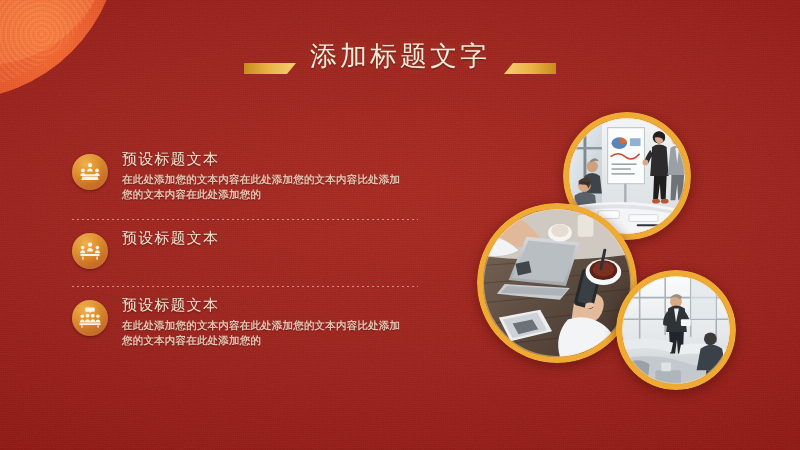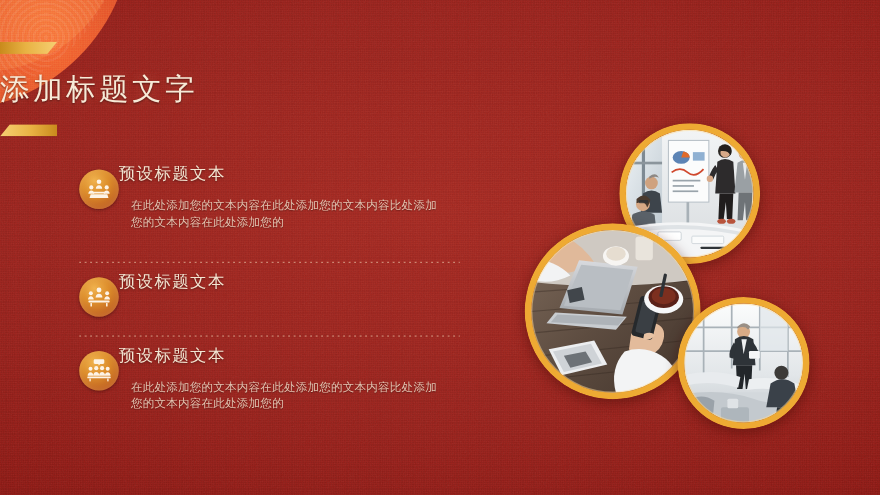--- a/index.html
+++ b/index.html
@@ -61,21 +61,21 @@
             mask-image:radial-gradient(circle at 26% 22%, rgba(0,0,0,0) 55%, #000 68%, rgba(0,0,0,0) 95%);
   }
   .swoosh-br3{
     position:absolute;right:-360px;bottom:-400px;width:860px;height:800px;border-radius:50%;
     background:radial-gradient(circle at 28% 24%, rgba(0,0,0,0) 70%, rgba(255,130,60,.22) 80%, rgba(190,50,30,0) 96%);
   }
 
   
   .title-wrap{
     position:absolute;left:0;right:0;top:38px;
-    display:flex;align-items:flex-start;justify-content:center;gap:14px;flex-direction:column;
+    display:flex;align-items:flex-end;justify-content:center;gap:14px;
   }
   .bar{
     width:52px;height:11px;
     background:linear-gradient(90deg,#c98a1c 0%,#e8b243 45%,#f6cf72 100%);
     box-shadow:0 1px 2px rgba(0,0,0,.28);
   }
   .bar.left{clip-path:polygon(0 0,100% 0,calc(100% - 9px) 100%,0 100%);}
   .bar.right{clip-path:polygon(9px 0,100% 0,100% 100%,0 100%);
     background:linear-gradient(270deg,#c98a1c 0%,#e8b243 45%,#f6cf72 100%);}
   .title{
@@ -83,21 +83,21 @@
     color:#f7ead7;
     text-shadow:0 1px 2px rgba(0,0,0,.45), 0 0 10px rgba(255,190,120,.18);
     white-space:nowrap;
   }
 
   
   .list{
     position:absolute;left:72px;top:146px;width:340px;
   }
   .item{
-    position:relative;display:flex;align-items:flex-start;gap:0;
+    position:relative;display:flex;align-items:flex-start;gap:14px;
     padding:4px 0 10px 0;
   }
   .item + .item{margin-top:13px;}
   .item .divider{
     position:absolute;left:0;right:-6px;bottom:-8px;height:1px;
     background-image:linear-gradient(90deg, rgba(240,210,180,.72) 0 2px, rgba(0,0,0,0) 2px 5px);
     background-size:5px 1px;
     opacity:.85;
   }
 
@@ -111,23 +111,24 @@
   .ic svg{display:block;}
 
   .txt{min-width:0;padding-top:0;}
   .it-title{
     font-size:15px;color:#f3e5d2;letter-spacing:1.2px;line-height:1.25;
     text-shadow:0 1px 2px rgba(0,0,0,.40);
     margin:0 0 3px 0;font-weight:400;
   }
   .it-body{
     font-size:10.5px;line-height:1.45;color:#e8cfbb;letter-spacing:.2px;
-    opacity:.93;margin:11px;
+    opacity:.93;margin:0;
     text-shadow:0 1px 1px rgba(0,0,0,.35);
     max-width:282px;
+    font-weight:bold;
   }
 
   
   .photos{position:absolute;left:0;top:0;width:800px;height:450px;pointer-events:none;}
   .photo{
     position:absolute;border-radius:50%;overflow:hidden;
     box-shadow:0 3px 12px rgba(60,8,5,.45);
     pointer-events:auto;
   }
   .photo .ring{

